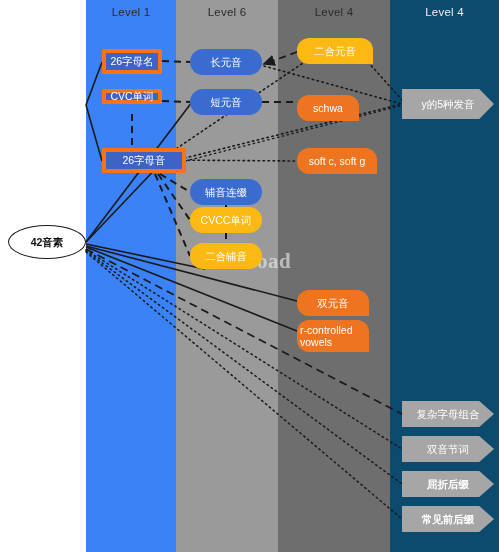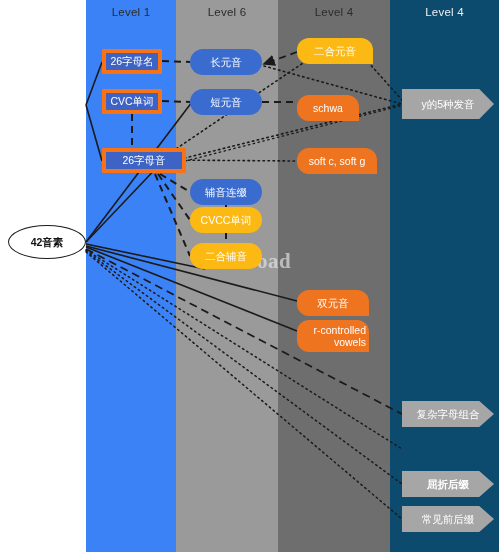--- a/index.html
+++ b/index.html
@@ -52,21 +52,21 @@
     font-family: "Liberation Serif", "DejaVu Serif", serif;
     white-space: nowrap;
   }
 
   
   .node {
     position: absolute;
     display: flex;
     align-items: center;
     justify-content: center;
-    text-align: right;
+    text-align: left;
     color: #ffffff;
     font-size: 10.5px;
     line-height: 1.15;
     box-sizing: border-box;
     padding: 0 3px;
   }
   
   .node.box {
     background: #3d63c4;
     border: 4px solid #f97316;
@@ -180,21 +180,21 @@
     </defs>
   </svg>
 
   <div class="node ellipse" style="left:8px;top:225px;width:78px;height:34px;">
     <span>42音素</span>
   </div>
 
   <div class="node box" style="left:102px;top:49px;width:60px;height:25px;">
     <span>26字母名</span>
   </div>
-  <div class="node box" style="left:102px;top:89px;width:60px;height:25px;">
+  <div class="node box" style="left:102px;top:89px;width:60px;height:15px;">
     <span>CVC单词</span>
   </div>
   <div class="node box" style="left:102px;top:148px;width:84px;height:25px;">
     <span>26字母音</span>
   </div>
 
   <div class="node pill blue" style="left:190px;top:89px;width:72px;height:26px;">
     <span>短元音</span>
   </div>
   <div class="node pill blue" style="left:190px;top:49px;width:72px;height:26px;">
@@ -225,20 +225,23 @@
   <div class="node tag orange" style="left:297px;top:320px;width:72px;height:32px;">
     <span>r-controlled vowels</span>
   </div>
 
   <div class="node chevron" style="left:402px;top:89px;width:92px;height:30px;">
     <span>y的5种发音</span>
   </div>
   <div class="node chevron" style="left:402px;top:401px;width:92px;height:26px;">
     <span>复杂字母组合</span>
   </div>
+  <div class="node chevron" style="left:402px;top:436px;width:92px;height:26px;">
+    <span>双音节词</span>
+  </div>
   <div class="node chevron" style="left:402px;top:471px;width:92px;height:26px;font-weight:bold;">
     <span>屈折后缀</span>
   </div>
-  <div class="node chevron" style="left:402px;top:506px;width:92px;height:26px;">
+  <div class="node chevron" style="left:402px;top:506px;width:92px;height:26px;font-weight:bold;">
     <span>常见前后缀</span>
   </div>
 
 </div>
 
 </body></html>

